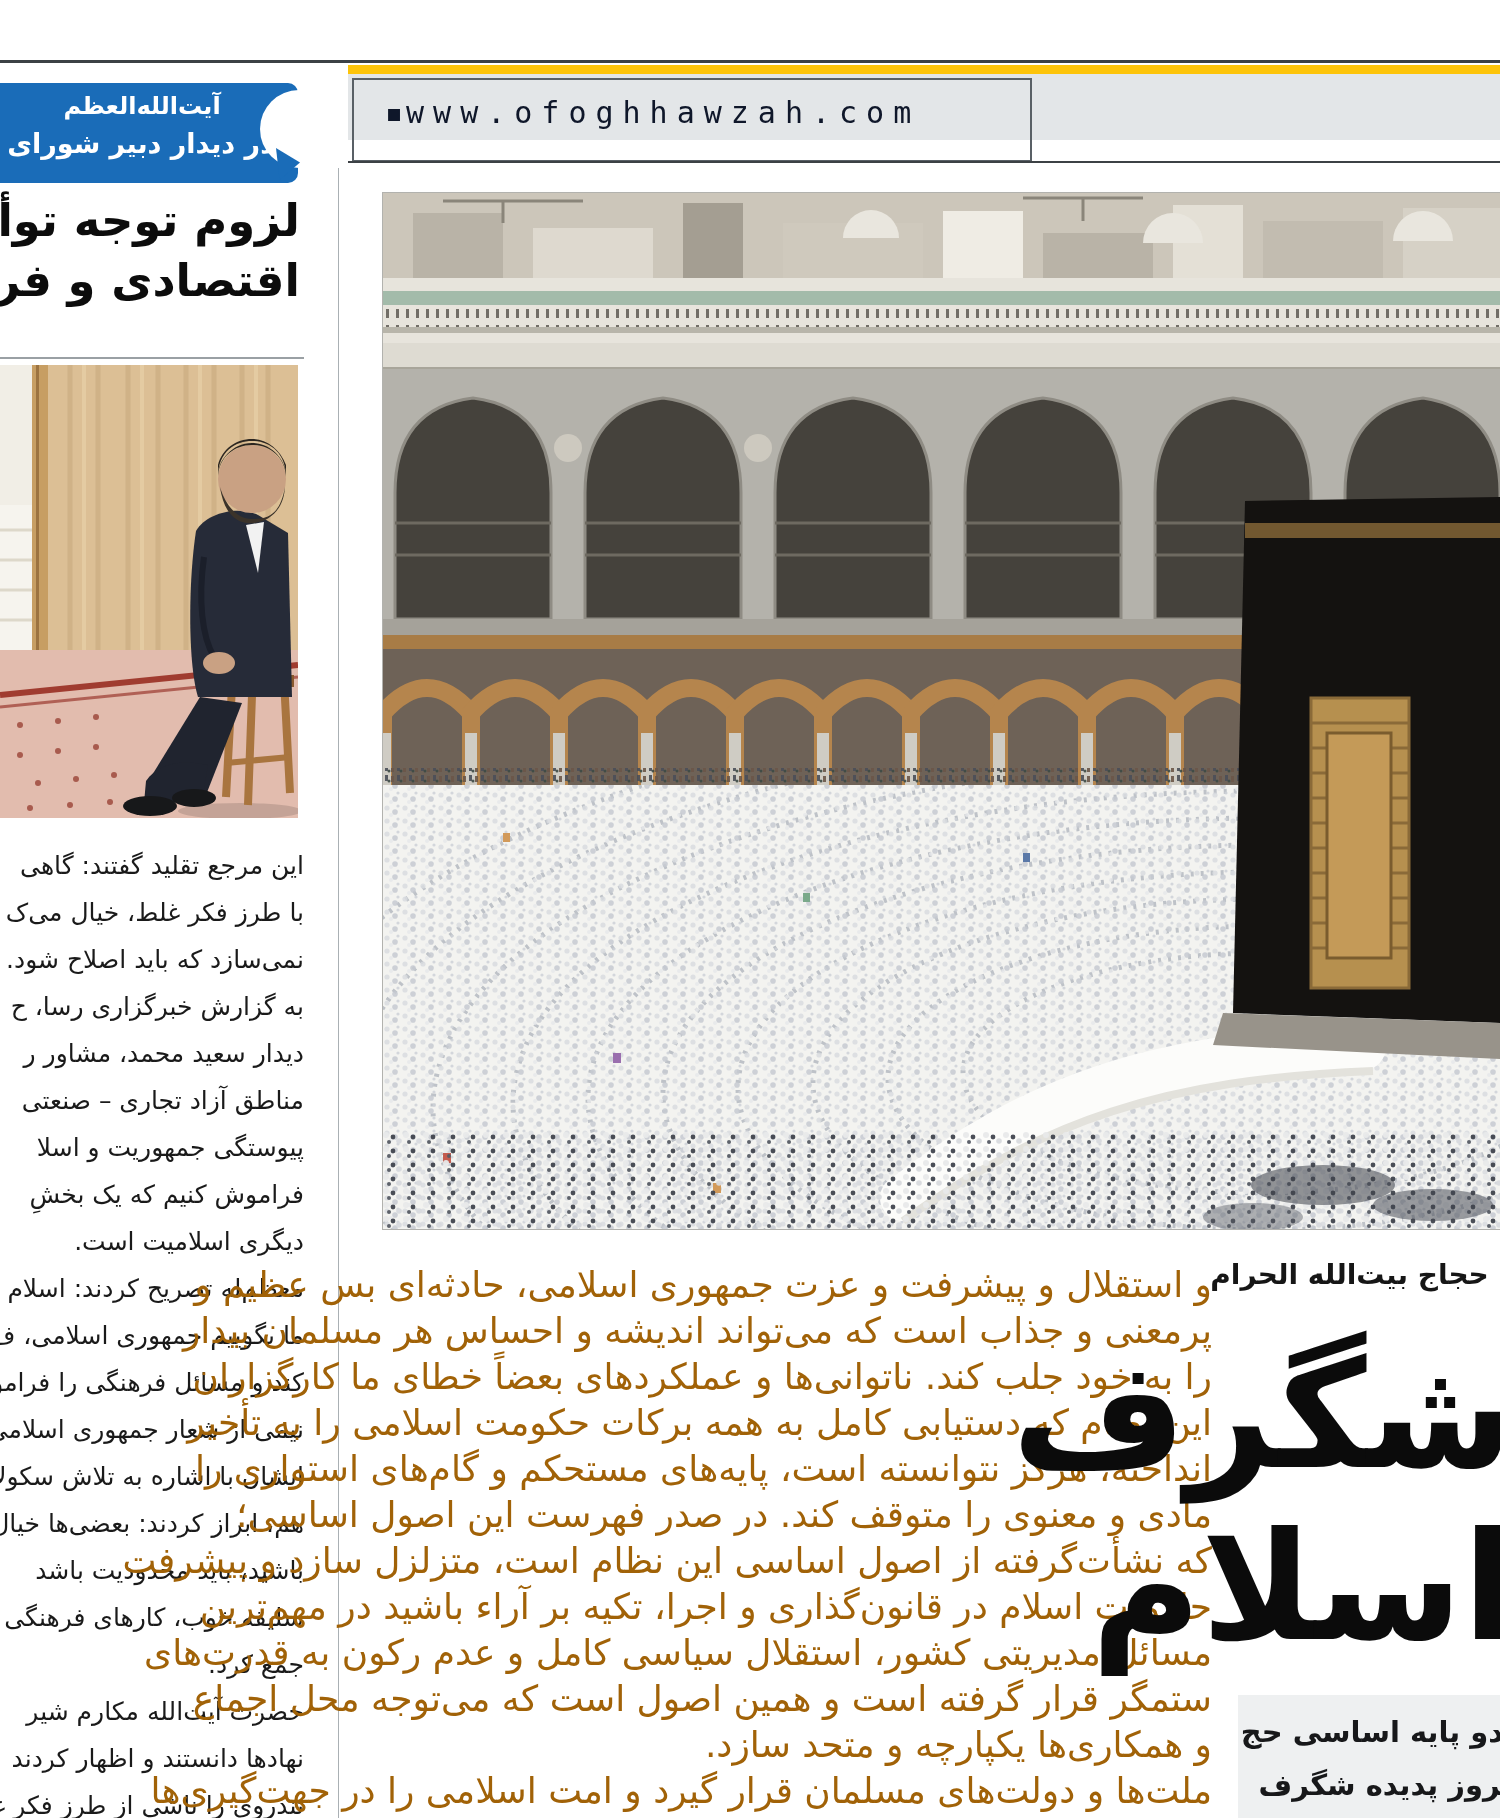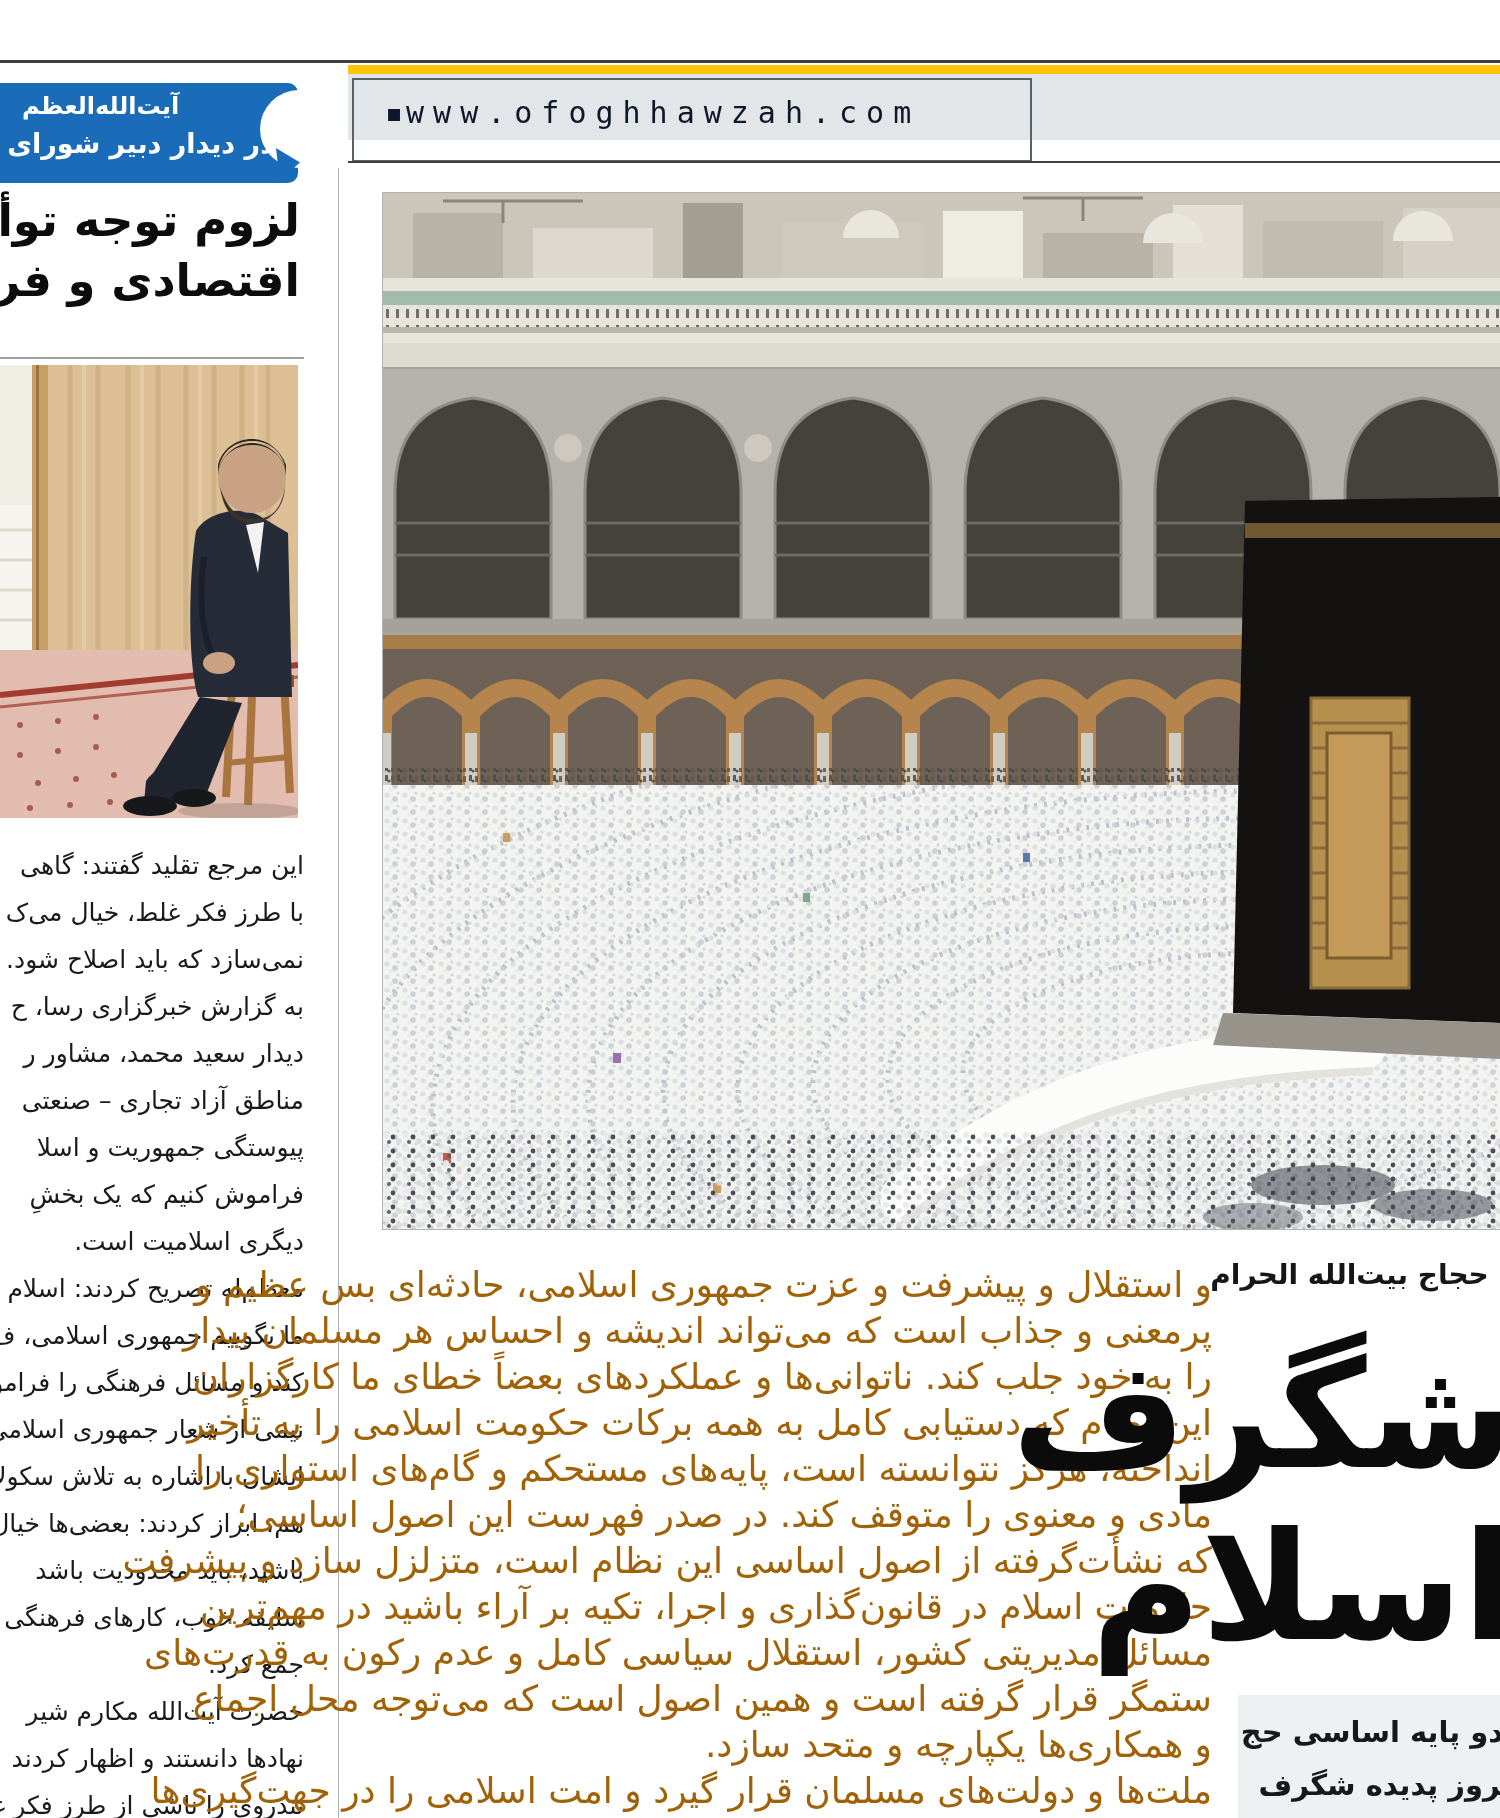--- a/index.html
+++ b/index.html
@@ -15,21 +15,21 @@
             font-family:"DejaVu Sans Mono",monospace;font-size:30px;letter-spacing:9px;
             color:#0f172a;white-space:nowrap;}
   .url-bullet{font-size:20px;letter-spacing:6px;vertical-align:3px;}
   .rule-under-url{left:348px;top:161px;width:1152px;height:2px;background:#3c4145;}
   .v-divider{left:338px;top:168px;width:1px;height:1650px;background:#aab0b4;}
   
   .banner{left:-20px;top:83px;width:318px;height:100px;background:#1a6cb8;border-radius:0 10px 10px 0;}
   .banner-notch{left:260px;top:90px;width:78px;height:78px;border-radius:50%;background:#fff;}
   .banner-tail{left:276px;top:148px;width:24px;height:32px;background:#1a6cb8;
                clip-path:polygon(0 0,100% 45%,15% 100%);}
-  .banner-l1{right:1238px;top:92px;width:240px;direction:rtl;text-align:left;color:#fff;
+  .banner-l1{right:1238px;top:92px;width:240px;direction:rtl;text-align:center;color:#fff;
              font-weight:bold;font-size:24px;white-space:nowrap;}
   .banner-l2{right:1226px;top:128px;width:280px;direction:rtl;text-align:right;color:#fff;
              font-weight:bold;font-size:27px;white-space:nowrap;}
   
   .lh{direction:rtl;text-align:right;white-space:nowrap;font-weight:bold;color:#0c0c0c;
       font-size:45px;width:620px;left:-320px;}
   .lh1{top:194px;} .lh2{top:254px;}
   .rule-above-photo{left:0;top:357px;width:304px;height:2px;background:#9aa0a4;}
   
   .man-photo{left:0;top:365px;width:298px;height:453px;overflow:hidden;}

